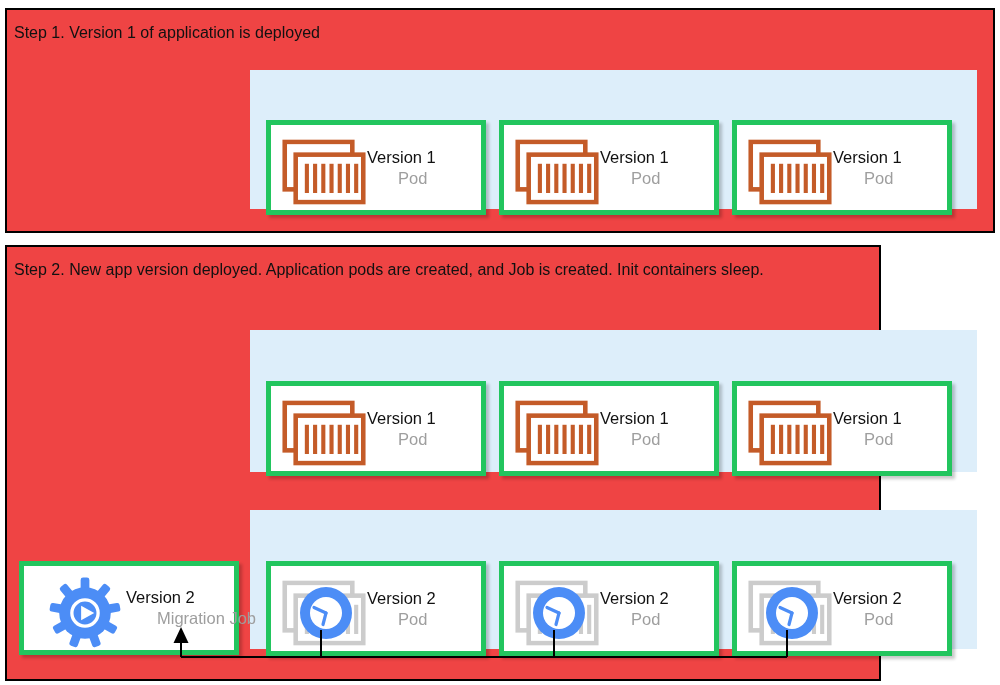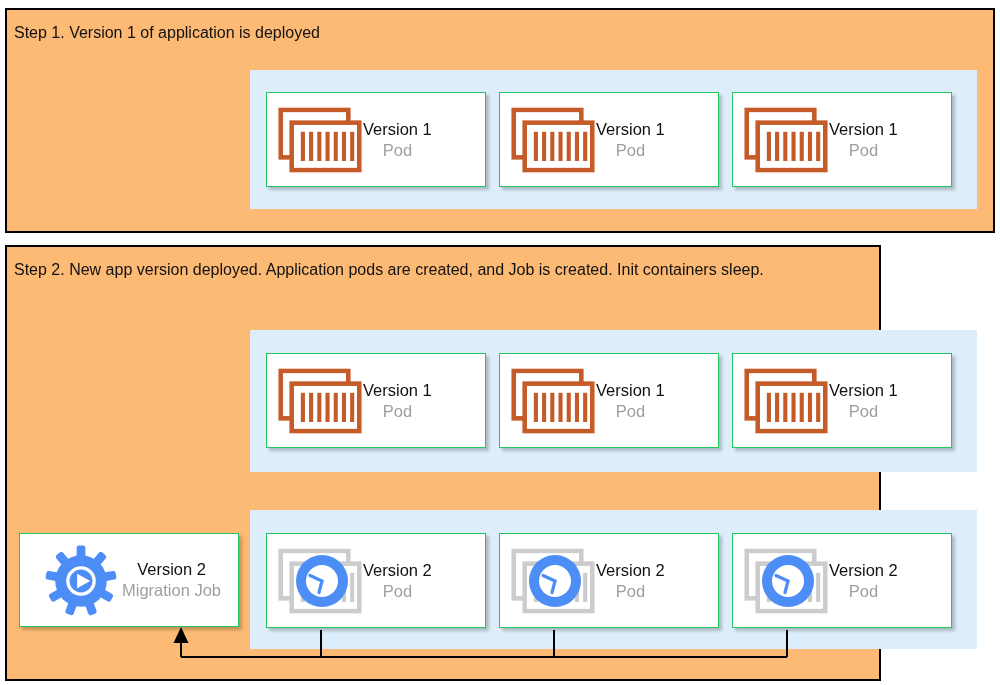--- a/index.html
+++ b/index.html
@@ -8,22 +8,21 @@
     width: 1000px;
     height: 685px;
     background: #ffffff;
     font-family: "Liberation Sans", sans-serif;
     overflow: hidden;
   }
   .step-box {
     position: absolute;
     box-sizing: border-box;
     border: 2px solid #000000;
-    background: #fdba74;
-    text-align: center;
+    background: #ef4444;
   }
   #step1 { left: 5px; top: 8px;   width: 990px; height: 225px; }
   #step2 { left: 5px; top: 245px; width: 876px; height: 436px; }
   .step-title {
     position: absolute;
     left: 7px;
     top: 12px;
     font-size: 16px;
     line-height: 21px;
     color: #111111;
@@ -36,22 +35,23 @@
   }
   .g-step1    { left: 243px; top: 60px;  width: 727px; height: 139px; }
   .g-step2-v1 { left: 243px; top: 83px;  width: 727px; height: 142px; }
   .g-step2-v2 { left: 243px; top: 263px; width: 727px; height: 139px; }
   .card {
     position: absolute;
     box-sizing: border-box;
     width: 220px;
     height: 95px;
     background: #ffffff;
-    border: 1px solid #22c55e;
+    border: 5px solid #22c55e;
     box-shadow: 3px 3px 3px rgba(0,0,0,0.22);
+    margin-top: 28px;
   }
   .card.pos-a { left: 16px;  top: 22px; }
   .card.pos-b { left: 249px; top: 22px; }
   .card.pos-c { left: 482px; top: 22px; }
   .job-card   { left: 12px;  top: 286px; height: 94px; }
   .icon-wrap {
     position: absolute;
     left: 11px;
     top: 14px;
     width: 84px;
@@ -86,20 +86,21 @@
     line-height: 21px;
     color: #111111;
     white-space: nowrap;
   }
   .card-subtitle {
     display: block;
     font-size: 16.5px;
     line-height: 21px;
     color: #9e9e9e;
     white-space: nowrap;
+    padding-left: 31px;
   }
   .arrows {
     position: absolute;
     left: 0;
     top: 0;
     pointer-events: none;
   }
   .defs-hidden { position: absolute; width: 0; height: 0; overflow: hidden; }
 </style>
 </head>

